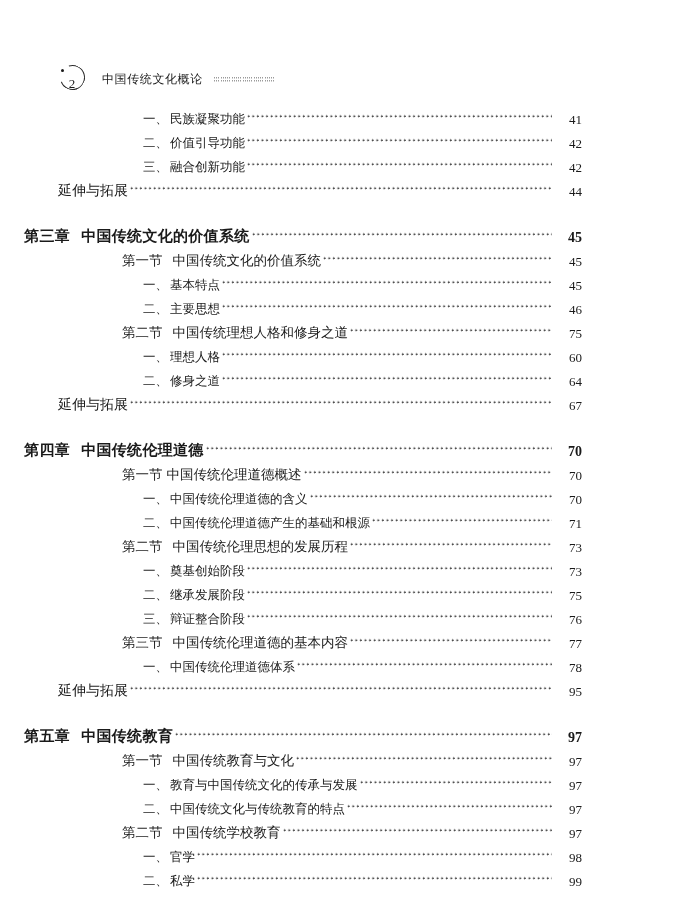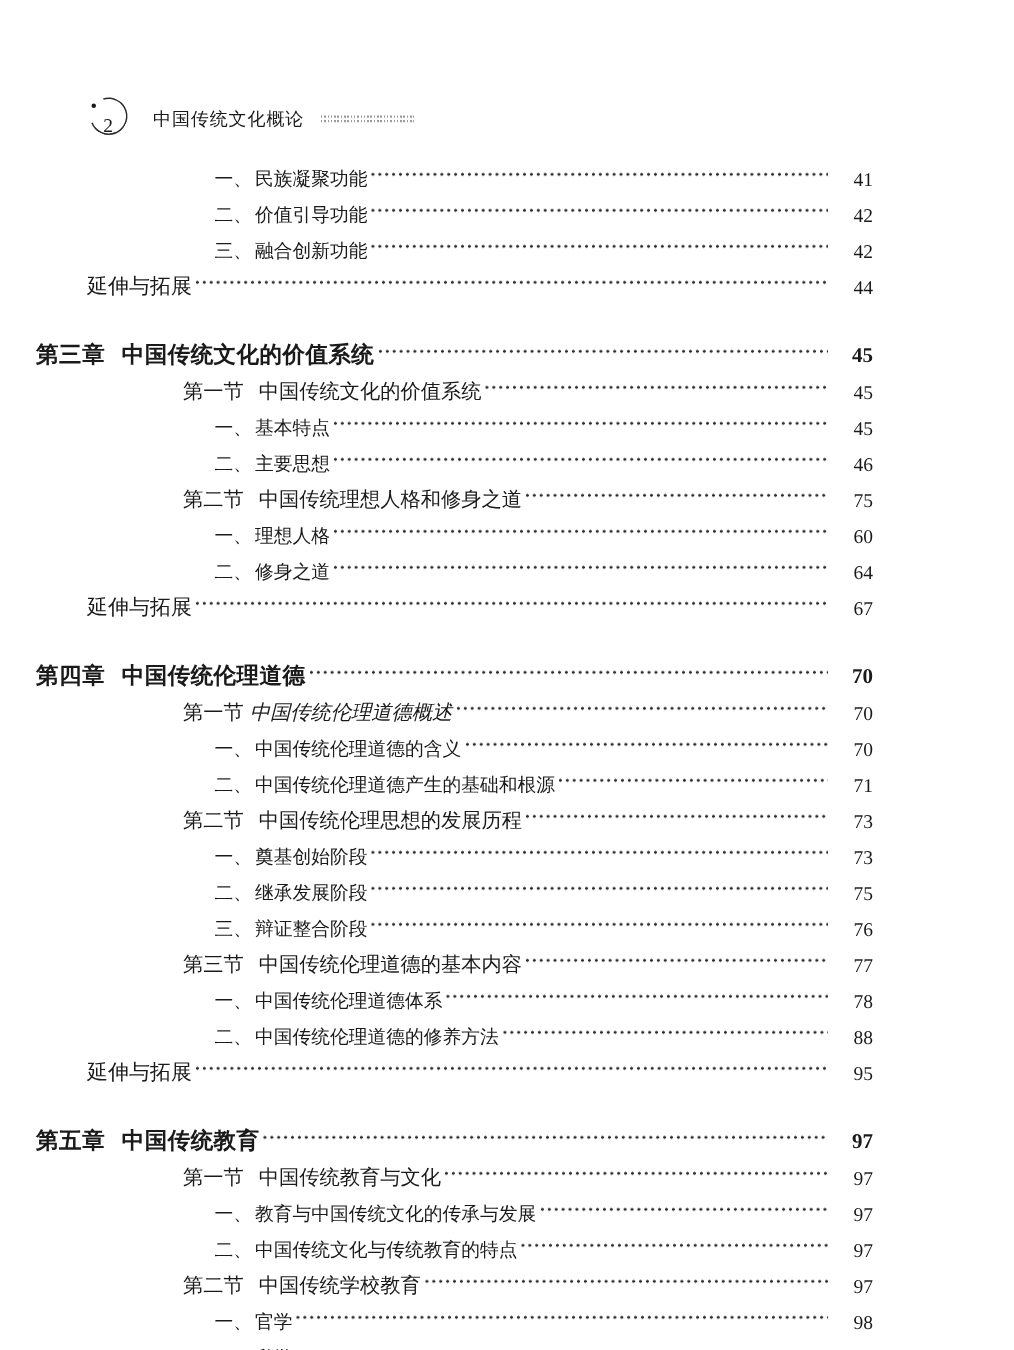--- a/index.html
+++ b/index.html
@@ -152,21 +152,21 @@
   .lvl-chapter {
     font-weight: bold;
     font-size: 15px;
   }
   .lvl-chapter .num-tag { letter-spacing: 0.4px; }
   .lvl-chapter .title-txt { margin-left: 11px; letter-spacing: 0.3px; }
   .lvl-chapter .page { font-weight: bold; font-size: 14px; }
 
   .toc-row.lvl-section { padding-left: 122px; font-size: 13.5px; }
   .lvl-section .title-txt { margin-left: 10px; }
-  .toc-row.lvl-section.tight .title-txt { margin-left: 4px; font-style: italic; }
+  .toc-row.lvl-section.tight .title-txt { margin-left: 4px; }
 
   .toc-row.lvl-item { padding-left: 143px; font-size: 12.5px; }
   .lvl-item .title-txt { margin-left: 2px; }
 
   .toc-row.lvl-extra { padding-left: 58px; font-size: 14px; }
 </style>
 </head>
 <body>
 
 <div class="running-head">
@@ -284,25 +284,20 @@
     <div class="toc-row lvl-section">
       <span class="label"><span class="num-tag">第三节</span><span class="title-txt">中国传统伦理道德的基本内容</span></span>
       <span class="leader"></span>
       <span class="page">77</span>
     </div>
     <div class="toc-row lvl-item">
       <span class="label"><span class="num-tag">一、</span><span class="title-txt">中国传统伦理道德体系</span></span>
       <span class="leader"></span>
       <span class="page">78</span>
     </div>
-    <div class="toc-row lvl-item">
-      <span class="label"><span class="num-tag">二、</span><span class="title-txt">中国传统伦理道德的修养方法</span></span>
-      <span class="leader"></span>
-      <span class="page">88</span>
-    </div>
     <div class="toc-row lvl-extra">
       <span class="label"><span class="title-txt">延伸与拓展</span></span>
       <span class="leader"></span>
       <span class="page">95</span>
     </div>
     <div class="toc-row lvl-chapter gap-before">
       <span class="label"><span class="num-tag">第五章</span><span class="title-txt">中国传统教育</span></span>
       <span class="leader"></span>
       <span class="page">97</span>
     </div>

